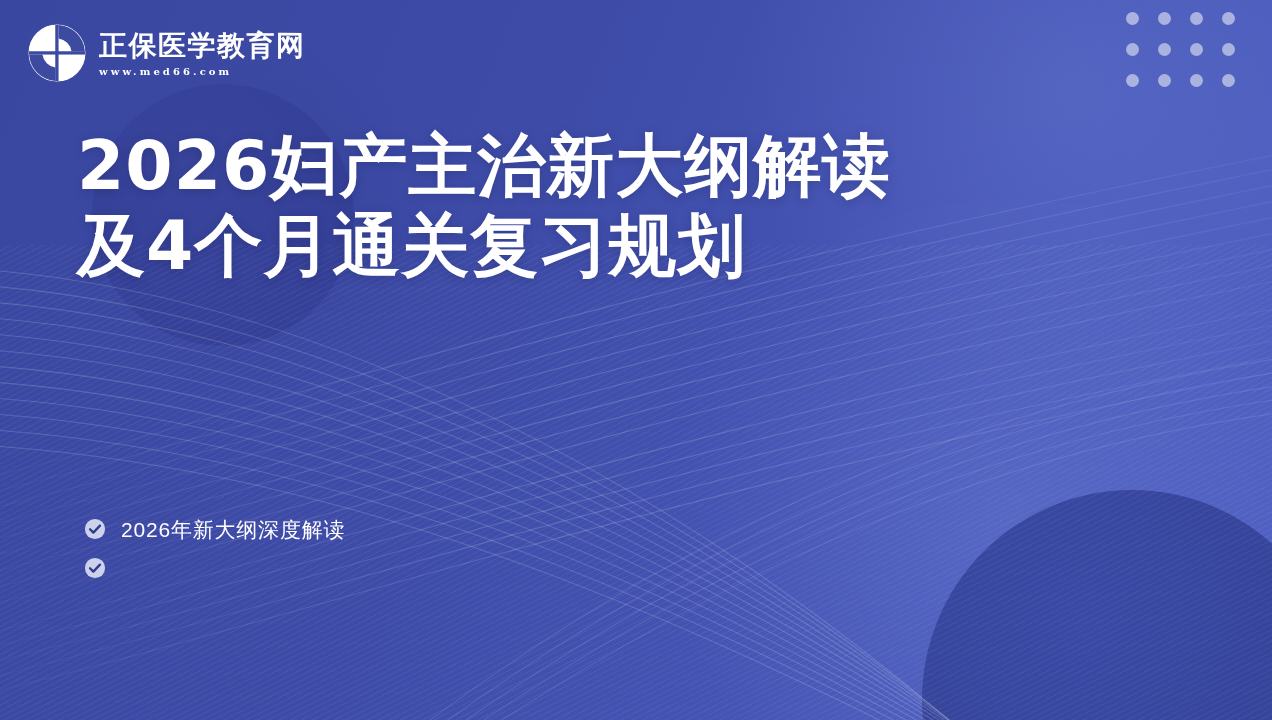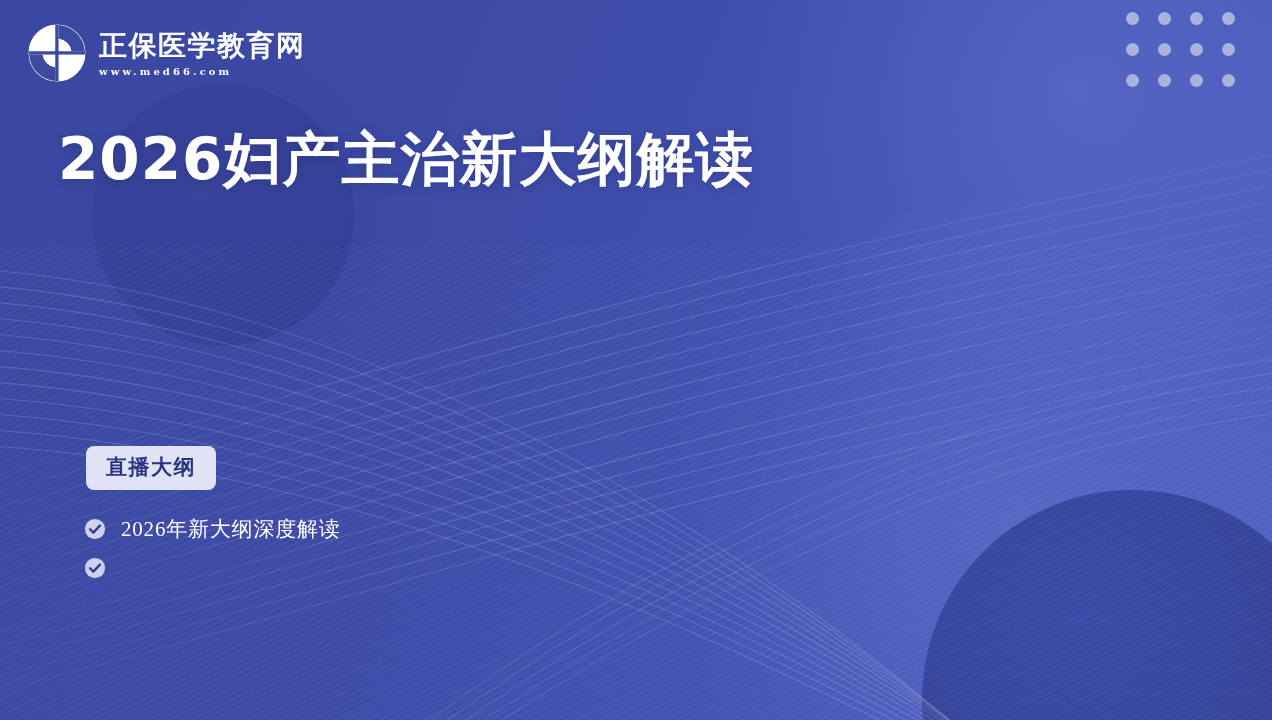--- a/index.html
+++ b/index.html
@@ -113,27 +113,28 @@
     white-space:nowrap;
   }
 
   
   .headline{
     position:absolute; left:58px; top:126px;
     z-index:5;
   }
   .headline-line{
     color:#ffffff;
-    font-size:58px;
+    font-size:68px;
     font-weight:bold;
     line-height:1.17;
     letter-spacing:1px;
     white-space:nowrap;
     font-family:"DejaVu Sans","Liberation Sans",sans-serif;
     text-shadow:0 2px 10px rgba(26,32,84,.28);
+    margin-left:19px;
   }
 
   
   .badge{
     position:absolute; left:86px; top:446px;
     background:#dfe3f5;
     color:#2a3580;
     font-size:21px;
     font-weight:bold;
     letter-spacing:1.5px;
@@ -151,21 +152,21 @@
     z-index:5;
   }
   .bullet{ display:flex; align-items:center; gap:15px; }
   .check-icon{ width:22px; height:22px; flex:0 0 22px; display:block; }
   .bullet-text{
     color:#ffffff;
     font-size:21px;
     letter-spacing:.8px;
     line-height:1;
     white-space:nowrap;
-    font-family:Liberation Serif, serif;
+    font-family:Liberation Sans, sans-serif;
   }
 </style>
 </head>
 <body>
 
 <div id="poster">
 
   <div class="bg-layer">
     <div class="wash-tr"></div>
     <div class="wash-br"></div>
@@ -262,23 +263,23 @@
       <circle cx="32" cy="32" r="30" fill="none" stroke="#3c4aa0" stroke-width="1.2"></circle>
     </svg>
     <div class="logo-text">
       <div class="logo-cn">正保医学教育网</div>
       <div class="logo-url">www.med66.com</div>
     </div>
   </div>
 
   <div class="headline">
     <div class="headline-line">2026妇产主治新大纲解读</div>
-  </div>
-
-  <div class="badge">直播大纲</div>
+    <div class="headline-line">及4个月通关复习规划</div>
+  </div>
+
 
   <div class="bullets">
 
     <div class="bullet">
       <svg class="check-icon" viewBox="0 0 24 24">
         <circle cx="12" cy="12" r="11" fill="#ccd2ec"></circle>
         <path d="M6.6 12.3 L10.2 15.9 L17.4 8.4" fill="none" stroke="#2f3c8c" stroke-width="2.6" stroke-linecap="round" stroke-linejoin="round"></path>
       </svg>
       <span class="bullet-text">2026年新大纲深度解读</span>
     </div>

